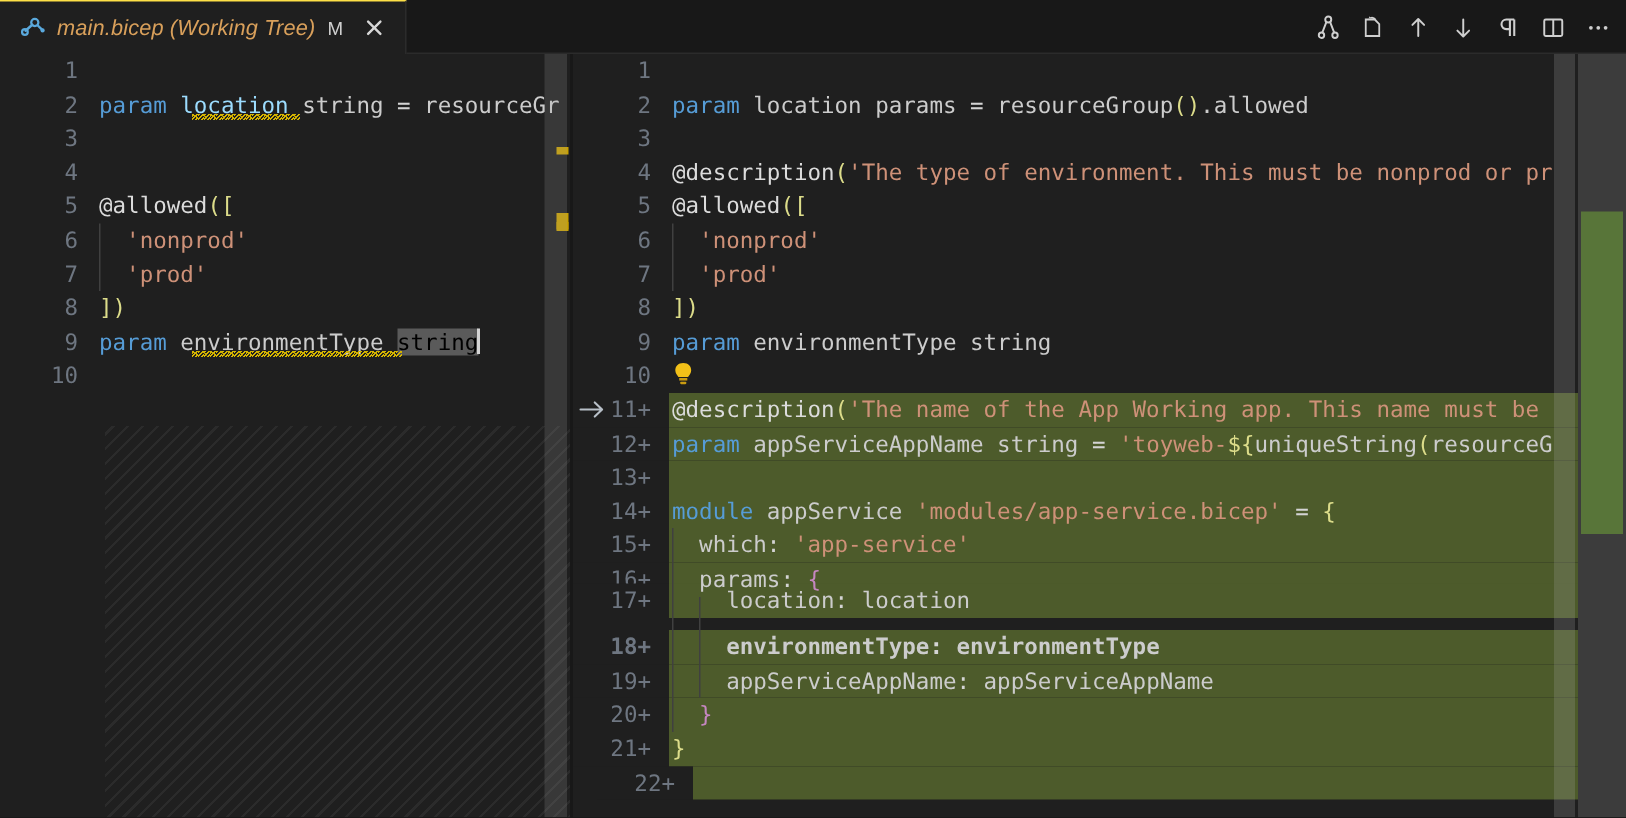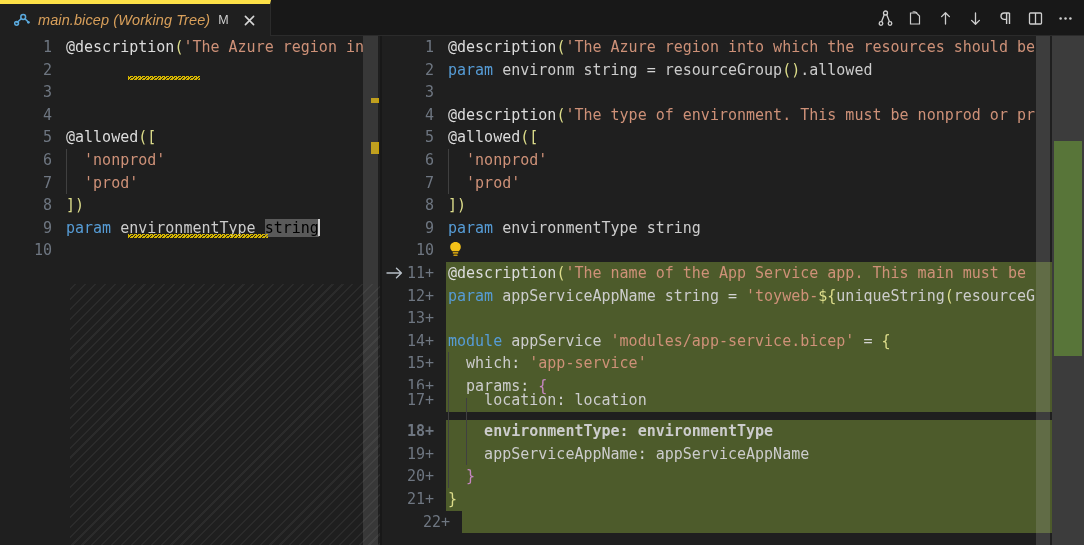--- a/index.html
+++ b/index.html
@@ -17,21 +17,21 @@
     position: absolute; left: 0; top: 0; width: 1084px; height: 36px;
     background: #181818;
     border-bottom: 1px solid #2b2b2b;
   }
   .tab {
     position: absolute; left: 0; top: 0; height: 36px;
     display: flex; align-items: center; gap: 7px;
     padding: 0 10px 0 14px;
     background: #1f1f1f;
     border-right: 1px solid #2b2b2b;
-    border-top: 4px solid #fde047;
+    border-top: 1px solid #fde047;
   }
   .tab-icon { width: 17px; height: 17px; display: block; flex: 0 0 auto; }
   .tab-label {
     font-family: "Liberation Sans", sans-serif;
     font-style: italic;
     font-size: 14.5px;
     color: #d9a05b;
     white-space: nowrap;
     letter-spacing: .1px;
   }
@@ -246,22 +246,22 @@
         </svg>
       </div>
     </div>
   </div>
 
   <div class="editors">
 
     <div class="pane left">
       <div class="stripes" style="top:248px;height:261px;"></div>
       <div class="lines" id="left-lines">
-          <div class="ln" style="top: 0px; position: absolute; left: 0px; right: 0px;"><div class="num">1</div><div class="code"><span class="t-decor">@description</span><span class="t-yellow">(</span><span class="t-str">'The Azure region in</span></div></div>
-          <div class="ln" style="top: 22.6px; position: absolute; left: 0px; right: 0px;"><div class="num">2</div></div>
+          <div class="ln" style="top: 0px; position: absolute; left: 0px; right: 0px;"><div class="num">1</div></div>
+          <div class="ln" style="top: 22.6px; position: absolute; left: 0px; right: 0px;"><div class="num">2</div><div class="code"><span class="t-key">param</span><span class="t-default"> </span><span class="t-var">location</span><span class="t-default"> string </span><span class="t-punct">=</span><span class="t-default"> resourceGr</span></div></div>
           <div class="ln" style="top: 45.2px; position: absolute; left: 0px; right: 0px;"><div class="num">3</div><div class="code"></div></div>
           <div class="ln" style="top: 67.8px; position: absolute; left: 0px; right: 0px;"><div class="num">4</div></div>
           <div class="ln" style="top: 90.4px; position: absolute; left: 0px; right: 0px;"><div class="num">5</div><div class="code"><span class="t-decor">@allowed</span><span class="t-yellow">([</span></div></div>
           <div class="ln" style="top: 113px; position: absolute; left: 0px; right: 0px;"><div class="num">6</div><div class="code"><span class="t-str">  'nonprod'</span></div></div>
           <div class="ln" style="top: 135.6px; position: absolute; left: 0px; right: 0px;"><div class="num">7</div><div class="code"><span class="t-str">  'prod'</span></div></div>
           <div class="ln" style="top: 158.2px; position: absolute; left: 0px; right: 0px;"><div class="num">8</div><div class="code"><span class="t-yellow">])</span></div></div>
           <div class="ln" style="top: 180.8px; position: absolute; left: 0px; right: 0px;"><div class="num">9</div><div class="code"><span class="t-key">param</span><span class="t-default"> </span><span class="t-default">environmentType</span><span class="t-default"> </span><span class="sel">string</span><span class="caret"></span></div></div>
           <div class="ln" style="top: 203.4px; position: absolute; left: 0px; right: 0px;"><div class="num">10</div><div class="code"></div></div>
           <div class="guide" style="left: 66px; top: 113px; position: absolute;"></div>
           <div class="guide" style="left: 66px; top: 135.6px; position: absolute;"></div>
@@ -273,37 +273,37 @@
         <div class="lr-mark" style="top:112px;"></div>
         <div class="lr-mark2" style="top:106px;right:1px;background:#c8a000;"></div>
       </div>
       <div class="vscroll" style="right:2px;top:0;height:509px;width:15px;background:rgba(160,160,160,0.20);"></div>
     </div>
 
     <div class="pane-sep"></div>
 
     <div class="pane right">
       <div class="lines" id="right-lines">
-          <div class="ln" style="top: 0px; position: absolute; left: 0px; right: 0px;"><div class="num">1</div><div class="code"><span class="t-decor">@description</span><span class="t-yellow">(</span><span class="t-str">'The Azure region into which the resources should be</span></div></div>
-          <div class="ln" style="top: 22.6px; position: absolute; left: 0px; right: 0px;"><div class="num">2</div><div class="code"><span class="t-key">param</span><span class="t-default"> environm string </span><span class="t-punct">=</span><span class="t-default"> resourceGroup</span><span class="t-yellow">()</span><span class="t-default">.allowed</span></div></div>
+          <div class="ln" style="top: 0px; position: absolute; left: 0px; right: 0px;"><div class="num">1</div></div>
+          <div class="ln" style="top: 22.6px; position: absolute; left: 0px; right: 0px;"><div class="num">2</div><div class="code"><span class="t-key">param</span><span class="t-default"> location params </span><span class="t-punct">=</span><span class="t-default"> resourceGroup</span><span class="t-yellow">()</span><span class="t-default">.allowed</span></div></div>
           <div class="ln" style="top: 45.2px; position: absolute; left: 0px; right: 0px;"><div class="num">3</div><div class="code"></div></div>
           <div class="ln" style="top: 67.8px; position: absolute; left: 0px; right: 0px;"><div class="num">4</div><div class="code"><span class="t-decor">@description</span><span class="t-yellow">(</span><span class="t-str">'The type of environment. This must be nonprod or pr</span></div></div>
           <div class="ln" style="top: 90.4px; position: absolute; left: 0px; right: 0px;"><div class="num">5</div><div class="code"><span class="t-decor">@allowed</span><span class="t-yellow">([</span></div></div>
           <div class="ln" style="top: 113px; position: absolute; left: 0px; right: 0px;"><div class="num">6</div><div class="code"><span class="t-str">  'nonprod'</span></div></div>
           <div class="ln" style="top: 135.6px; position: absolute; left: 0px; right: 0px;"><div class="num">7</div><div class="code"><span class="t-str">  'prod'</span></div></div>
           <div class="ln" style="top: 158.2px; position: absolute; left: 0px; right: 0px;"><div class="num">8</div><div class="code"><span class="t-yellow">])</span></div></div>
           <div class="ln" style="top: 180.8px; position: absolute; left: 0px; right: 0px;"><div class="num">9</div><div class="code"><span class="t-key">param</span><span class="t-default"> environmentType string</span></div></div>
           <div class="ln" style="top: 203.4px; position: absolute; left: 0px; right: 0px;"><div class="num">10</div><div class="code"></div><div class="bulb"><svg width="15" height="18" viewBox="0 0 15 18">
                 <path d="M7.5 1 C4 1 2.2 3.4 2.2 5.9 c0 2 1.2 3.3 2.1 4.4 h6.4 c0.9-1.1 2.1-2.4 2.1-4.4 C12.8 3.4 11 1 7.5 1 z" fill="#f2c018"></path>
                 <rect x="4.8" y="11" width="5.4" height="1.7" fill="#c99b10"></rect>
                 <rect x="5.4" y="13.5" width="4.2" height="1.6" rx="0.7" fill="#c99b10"></rect>
               </svg></div></div>
           <div class="ln added" style="top: 226px; position: absolute; left: 0px; right: 0px;"><div class="bg"></div><div class="numbg"></div><div class="arrow"><svg width="18" height="14" viewBox="0 0 18 14">
                 <path d="M1 7 H15 M10.5 2.3 L15.4 7 L10.5 11.7" stroke="currentColor" stroke-width="1.4" fill="none" stroke-linecap="round" stroke-linejoin="round"></path>
-              </svg></div><div class="num">11<span class="plus">+</span></div><div class="code"><span class="t-decor">@description</span><span class="t-yellow">(</span><span class="t-str">'The name of the App Service app. This main must be</span></div></div>
+              </svg></div><div class="num">11<span class="plus">+</span></div><div class="code"><span class="t-decor">@description</span><span class="t-yellow">(</span><span class="t-str">'The name of the App Working app. This name must be</span></div></div>
           <div class="ln added" style="top: 248.6px; position: absolute; left: 0px; right: 0px;"><div class="bg"></div><div class="numbg"></div><div class="num">12<span class="plus">+</span></div><div class="code"><span class="t-key">param</span><span class="t-default"> appServiceAppName string </span><span class="t-punct">=</span><span class="t-default"> </span><span class="t-str">'toyweb-</span><span class="t-yellow">${</span><span class="t-default">uniqueString</span><span class="t-yellow">(</span><span class="t-default">resourceG</span></div></div>
           <div class="ln added" style="top: 271.2px; position: absolute; left: 0px; right: 0px;"><div class="bg"></div><div class="numbg"></div><div class="num">13<span class="plus">+</span></div><div class="code"></div></div>
           <div class="ln added" style="top: 293.8px; position: absolute; left: 0px; right: 0px;"><div class="bg"></div><div class="numbg"></div><div class="num">14<span class="plus">+</span></div><div class="code"><span class="t-key">module</span><span class="t-default"> appService </span><span class="t-str">'modules/app-service.bicep'</span><span class="t-default"> </span><span class="t-punct">=</span><span class="t-default"> </span><span class="t-yellow">{</span></div></div>
           <div class="ln added" style="top: 316.4px; position: absolute; left: 0px; right: 0px;"><div class="bg"></div><div class="numbg"></div><div class="num">15<span class="plus">+</span></div><div class="code"><span class="t-prop">  which</span><span class="t-punct">:</span><span class="t-default"> </span><span class="t-str">'app-service'</span></div></div>
           <div class="ln added" style="top: 339px; position: absolute; left: 0px; right: 0px;"><div class="bg"></div><div class="numbg"></div><div class="num">16<span class="plus">+</span></div><div class="code"><span class="t-prop">  params</span><span class="t-punct">:</span><span class="t-default"> </span><span class="t-magenta">{</span></div></div>
           <div class="ln added" style="top: 353px; position: absolute; left: 0px; right: 0px;"><div class="bg"></div><div class="numbg"></div><div class="num">17<span class="plus">+</span></div><div class="code"><span class="t-prop">    location</span><span class="t-punct">:</span><span class="t-default"> location</span></div></div>
           <div class="ln added" style="top: 384.2px; position: absolute; left: 0px; right: 0px; font-weight: bold;"><div class="bg"></div><div class="numbg"></div><div class="num">18<span class="plus">+</span></div><div class="code"><span class="t-prop">    environmentType</span><span class="t-punct">:</span><span class="t-default"> environmentType</span></div></div>
           <div class="ln added" style="top: 406.8px; position: absolute; left: 0px; right: 0px;"><div class="bg"></div><div class="numbg"></div><div class="num">19<span class="plus">+</span></div><div class="code"><span class="t-prop">    appServiceAppName</span><span class="t-punct">:</span><span class="t-default"> appServiceAppName</span></div></div>
           <div class="ln added" style="top: 429.4px; position: absolute; left: 0px; right: 0px;"><div class="bg"></div><div class="numbg"></div><div class="num">20<span class="plus">+</span></div><div class="code"><span class="t-default">  </span><span class="t-magenta">}</span></div></div>
           <div class="ln added" style="top: 452px; position: absolute; left: 0px; right: 0px;"><div class="bg"></div><div class="numbg"></div><div class="num">21<span class="plus">+</span></div><div class="code"><span class="t-yellow">}</span></div></div>

